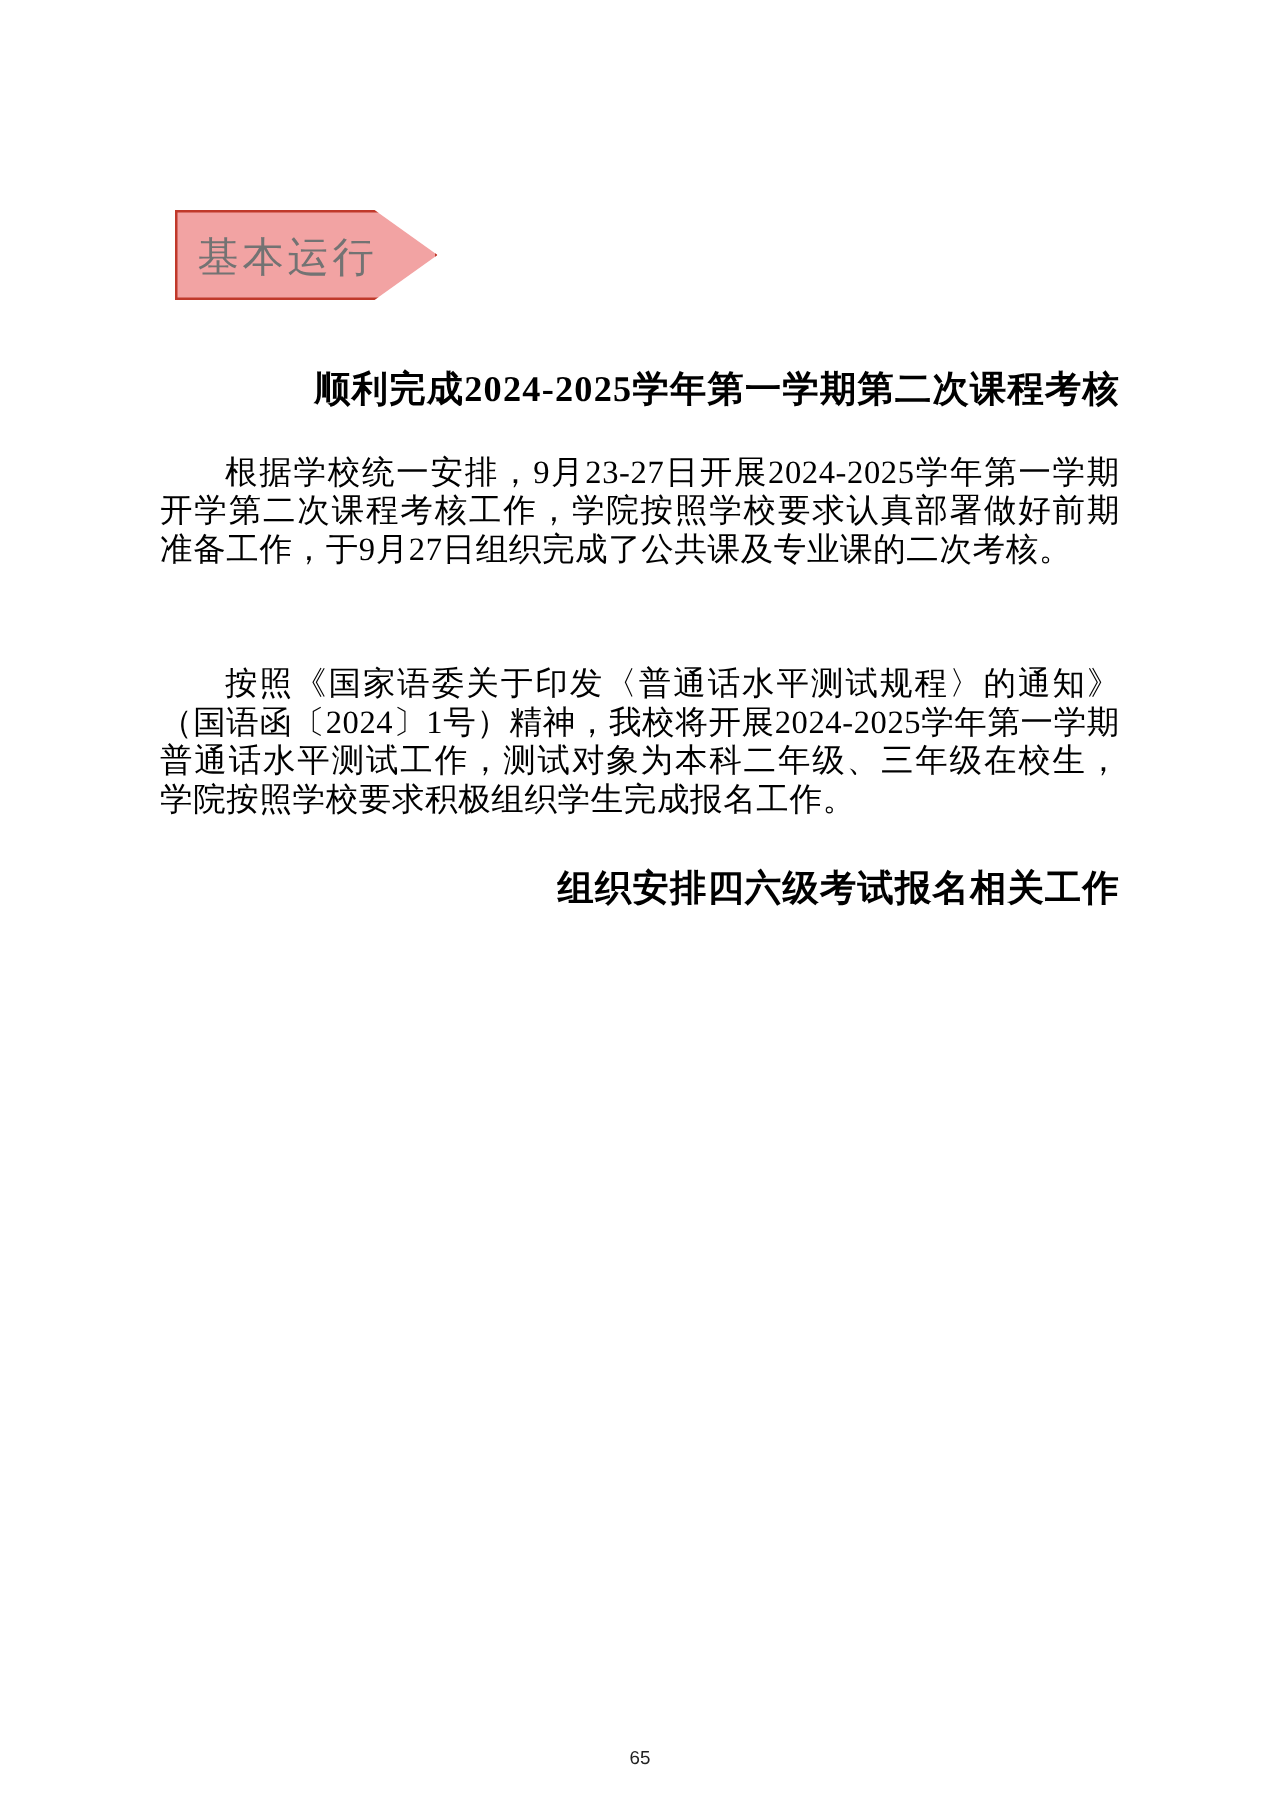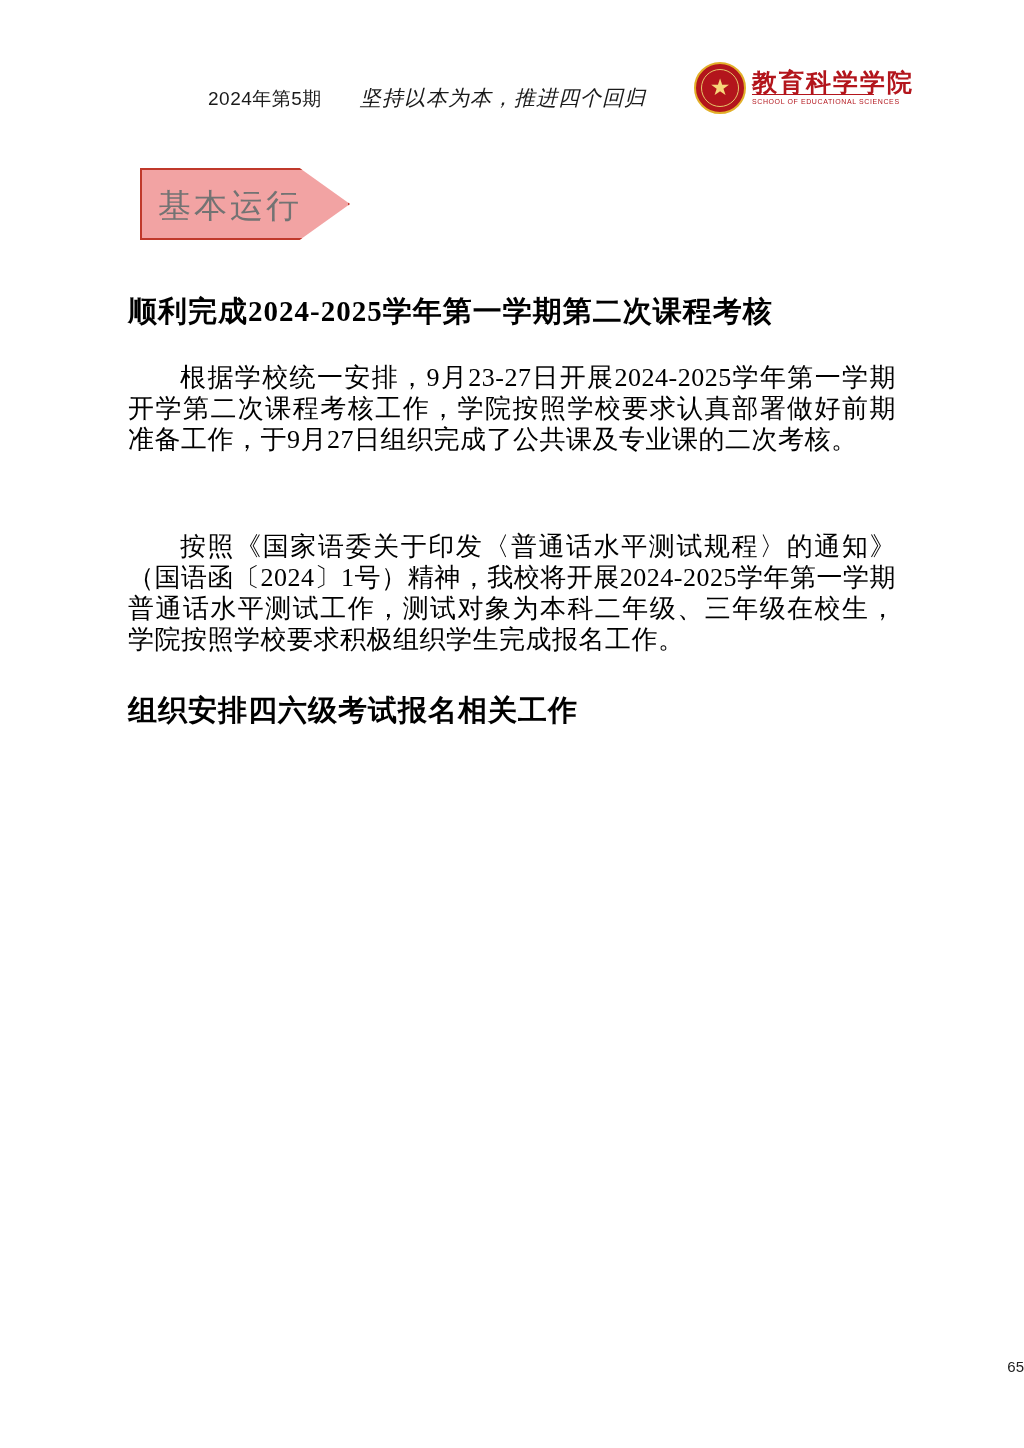--- a/index.html
+++ b/index.html
@@ -143,21 +143,21 @@
   }
 
   
   .content {
     position: absolute;
     left: 128px;
     top: 292px;
     width: 768px;
   }
   .sec-title {
-    text-align: left;
+    text-align: right;
     font-family: "Liberation Serif", serif;
     font-weight: bold;
     font-size: 29px;
     letter-spacing: 1px;
     color: #000000;
     margin: 0;
   }
   .sec-title.first { margin-top: 0; }
   .para {
     font-family: "Liberation Serif", serif;
@@ -173,46 +173,32 @@
   .gap-a { height: 36px; }
   .gap-b { height: 30px; }
   .gap-c { height: 40px; }
   .gap-d { height: 34px; }
 
   
   .page-number {
     position: absolute;
     left: 0;
     right: 0;
-    top: 1358px;
-    text-align: right;
+    top: 1398px;
+    text-align: center;
     font-family: "Liberation Sans", sans-serif;
     font-size: 15px;
     color: #222222;
   }
 </style>
 </head>
 <body>
 
 <div class="page">
 
-  <div class="header">
-    <div class="header-issue">2024年第5期</div>
-    <div class="header-slogan">坚持以本为本，推进四个回归</div>
-
-    <div class="header-logo">
-      <div class="logo-badge">
-        <div class="ring"></div>
-        <div class="star">★</div>
-      </div>
-      <div class="logo-cn">教育科学学院</div>
-      <div class="logo-rule"></div>
-      <div class="logo-en">SCHOOL OF EDUCATIONAL SCIENCES</div>
-    </div>
-  </div>
 
   <div class="section-banner">
     <div class="banner-shape"></div>
     <div class="banner-label">基本运行</div>
   </div>
 
   <div class="content">
 
     <h2 class="sec-title first">顺利完成2024-2025学年第一学期第二次课程考核</h2>
     <div class="gap-b"></div>

